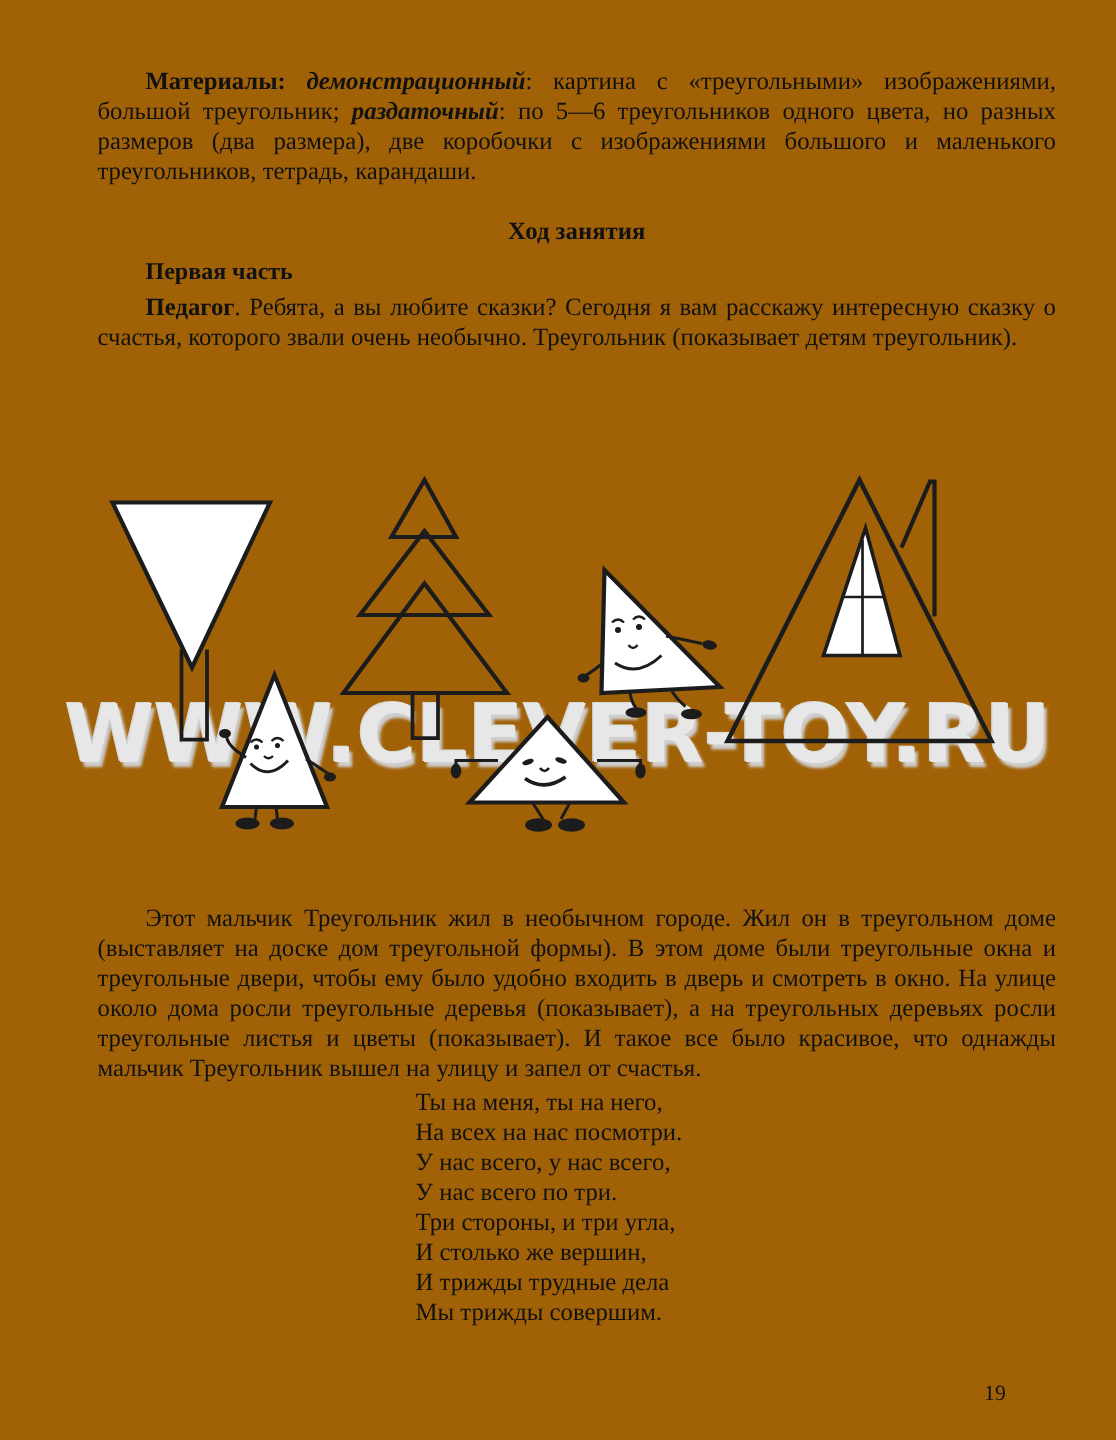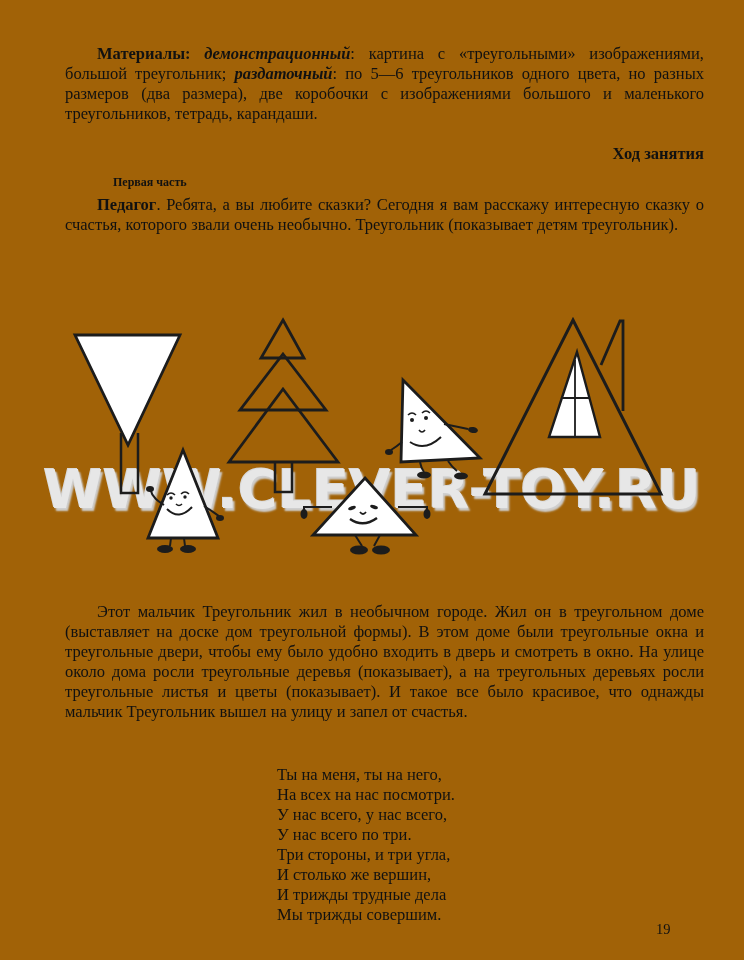--- a/index.html
+++ b/index.html
@@ -5,23 +5,23 @@
   html,body{margin:0;padding:0;background:#fff;}
   .page{
     position:relative;width:744px;height:960px;background:#a16207;
     font-family:"Liberation Serif", serif;color:#111;overflow:hidden;text-decoration:underline;
   }
   .tblock{position:absolute;left:65px;width:639px;font-size:16.5px;line-height:20px;text-align:justify;}
   .tblock p{margin:0;text-indent:32px;}
   .bold{font-weight:bold;}
   .boldital{font-weight:bold;font-style:italic;}
   .ital{font-style:italic;}
-  .heading{position:absolute;left:65px;width:639px;text-align:right;font-weight:bold;font-size:16.5px;line-height:20px;}
-  .subheading{position:absolute;left:113px;font-weight:bold;font-size:12px;line-height:20px;}
-  .poem{position:absolute;left:277px;top:725px;font-size:16.5px;line-height:20px;margin-top:40px;}
+  .heading{position:absolute;left:65px;width:639px;text-align:center;font-weight:bold;font-size:16.5px;line-height:20px;}
+  .subheading{position:absolute;left:97px;font-weight:bold;font-size:16px;line-height:20px;}
+  .poem{position:absolute;left:277px;top:725px;font-size:16.5px;line-height:20px;}
   .poem div{white-space:nowrap;}
   .pagenum{position:absolute;left:656px;top:901px;width:40px;font-size:14.5px;text-align:left;margin-top:20px;}
   .watermark{
     position:absolute;left:40px;top:458px;width:664px;height:64px;
     text-align:center;font-family:"DejaVu Sans", sans-serif;font-weight:bold;
     font-size:54px;line-height:64px;letter-spacing:0px;
     color:#e7e7e7;
     text-shadow:2px 3px 2px #cfcfcf, -1px -1px 0 #dadada;
     user-select:none;white-space:nowrap;
   }

